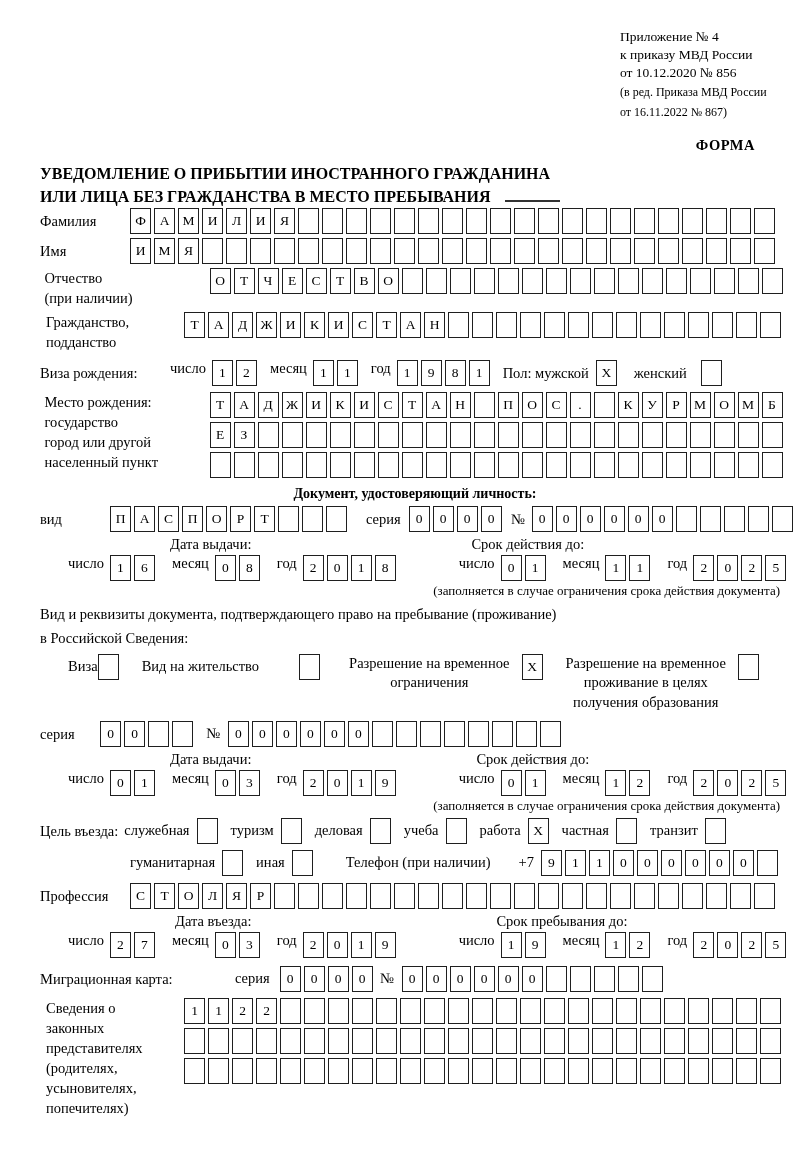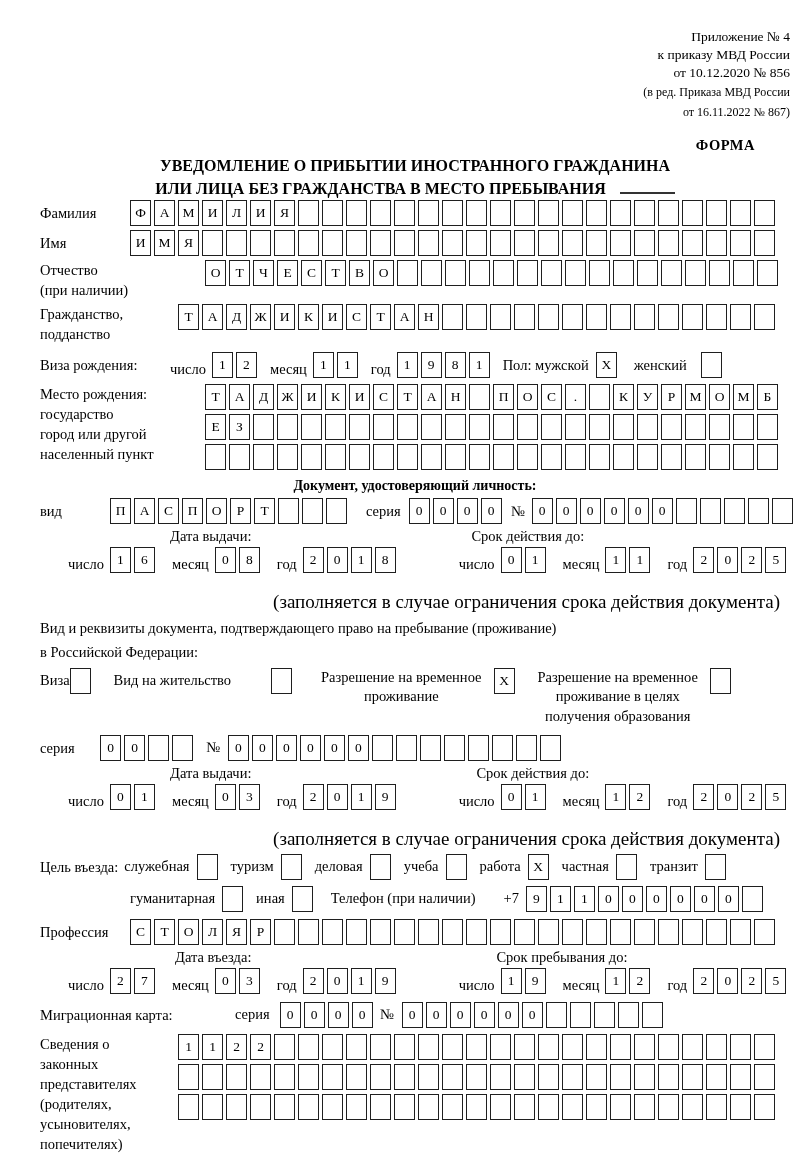--- a/index.html
+++ b/index.html
@@ -4,49 +4,49 @@
 <style>
   html,body { margin:0; padding:0; background:#ffffff; }
   body {
     width:800px; height:1163px; overflow:hidden;
     font-family:"Liberation Serif", serif;
     color:#000; font-size:14.5px;
   }
   .page { padding:28px 10px 0 40px; width:750px; }
 
   
-  .hdr { margin-left:580px; font-size:13.5px; line-height:1.32;text-align:right; }
+  .hdr { margin-left:580px; font-size:13.5px; line-height:1.32; }
   .hdr .small { font-size:12px; margin-top:4px; }
   .forma { text-align:right; padding-right:35px; font-weight:bold; margin-top:16px; font-size:14.5px; letter-spacing:.5px; }
 
   
-  .title { text-align:center; font-weight:bold; font-size:16px; line-height:1.45; margin-top:0; }
+  .title { font-weight:bold; font-size:16px; line-height:1.45; margin-top:8px; }
   .blank-line { display:inline-block; width:55px; border-bottom:2px solid #333; height:14px; margin-left:14px; }
   .sect { font-weight:bold; font-size:14.6px; margin-top:20px; margin-bottom:14px; letter-spacing:.2px; }
 
   
   .frow { display:flex; align-items:center; margin-bottom:4px; }
-  .frow.top { align-items:flex-start; }
+  .frow.top { align-items:flex-start;justify-content:center; }
   .flabel { flex:none; line-height:1.38; }
   .cellrow { display:flex; flex:none; }
   .cell {
     flex:none; width:21px; height:26px; box-sizing:border-box;
     border:1.8px solid #1f1f1f; margin-right:3px;
     display:flex; align-items:center; justify-content:center;
     font-size:13.5px; background:#fff;
   }
   .vgap3 > .cellrow { margin-bottom:4px; }
 
   
   .dr-head { display:flex; margin-top:2px; }
   .dr-cells { display:flex; align-items:center; margin-top:2px; }
-  .dgroup { display:flex; align-items:flex-end; }
+  .dgroup { display:flex; align-items:flex-start; }
   .dgroup .dlabel { margin-right:6px; }
   .dgroup .dsp { width:14px; }
-  .dr-note { text-align:right; font-size:19px; padding-right:10px; margin-top:18px; margin-bottom:4px; }
+  .dr-note { text-align:right; font-size:13px; padding-right:10px; margin-top:2px; margin-bottom:4px; }
 
   .opt { display:flex; align-items:center; }
   .opt-label { margin-right:7px; }
   .opt + .opt { margin-left:10px; }
   .stack { text-align:center; line-height:1.35; }
 </style>
 </head>
 <body>
 
 <div class="page">
@@ -407,40 +407,40 @@
           <span class="cell">0</span>
           <span class="cell">2</span>
           <span class="cell">5</span>
         </span>
     </span>
   </div>
   <div class="dr-note">(заполняется в случае ограничения срока действия документа)</div>
 
   <div style="line-height:1.6; margin-top:2px">
     <div>Вид и реквизиты документа, подтверждающего право на пребывание (проживание)</div>
-    <div>в Российской Федерации:</div>
+    <div>в Российской Сведения:</div>
   </div>
 
   <div class="frow top" style="margin-top:4px">
     <span class="opt">
       <span class="opt-label" style="margin-right:0">Виза</span>
       <span class="cellrow">
           <span class="cell"></span>
         </span>
     </span>
     <span class="opt" style="margin-left:20px">
       <span class="opt-label" style="margin-right:40px">Вид на жительство</span>
       <span class="cellrow">
           <span class="cell"></span>
         </span>
     </span>
     <span class="opt" style="margin-left:26px">
       <span class="stack" style="margin-right:12px">
         <span>Разрешение на временное</span><br>
-        <span>проживание</span>
+        <span>ограничения</span>
       </span>
       <span class="cellrow" style="align-self:flex-start">
           <span class="cell">X</span>
         </span>
     </span>
     <span class="opt" style="margin-left:20px">
       <span class="stack" style="margin-right:12px">
         <span>Разрешение на временное</span><br>
         <span>проживание в целях</span><br>
         <span>получения образования</span>
@@ -566,21 +566,21 @@
     <span style="display:flex; align-items:flex-start; margin-left:90px">
         <span class="opt">
           <span class="opt-label">гуманитарная</span>
           <span class="cell"></span>
         </span>
         <span class="opt">
           <span class="opt-label">иная</span>
           <span class="cell"></span>
         </span>
       </span>
-    <span style="margin-left:15px">Телефон (при наличии)</span>
+    <span style="margin-left:30px">Телефон (при наличии)</span>
     <span style="margin-left:28px; margin-right:7px">+7</span>
     <span class="cellrow">
         <span class="cell">9</span>
         <span class="cell">1</span>
         <span class="cell">1</span>
         <span class="cell">0</span>
         <span class="cell">0</span>
         <span class="cell">0</span>
         <span class="cell">0</span>
         <span class="cell">0</span>

